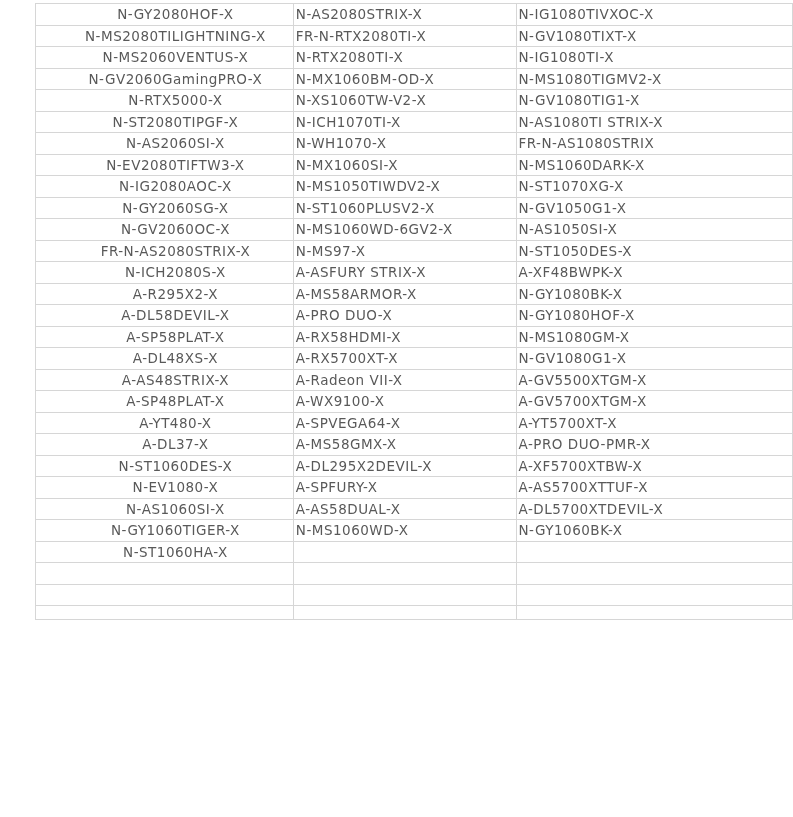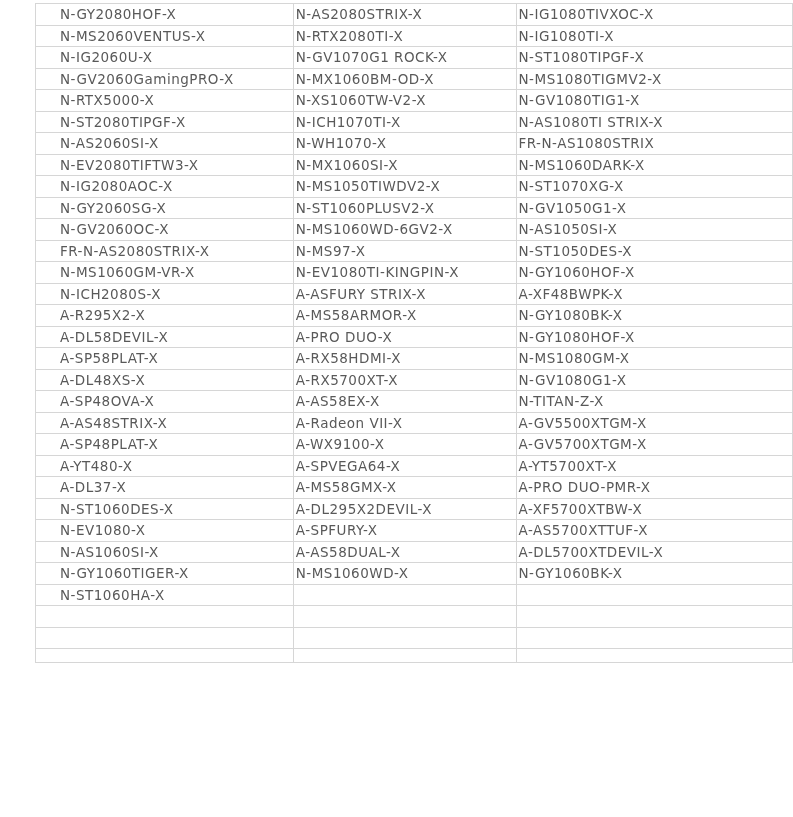--- a/index.html
+++ b/index.html
@@ -36,50 +36,51 @@
     color: var(--text, #595959);
     letter-spacing: 0.5px;
     padding: 0 2px;
     white-space: nowrap;
     overflow: hidden;
     vertical-align: middle;
     background: #ffffff;
   }
   table.grid td.c0 {
     padding-left: 24px;
+    text-align: center;
   }
 </style>
 </head>
 <body>
 
 <div class="page">
   <div class="sheet">
     <table class="grid">
       <colgroup>
         <col style="width:258px">
         <col style="width:223px">
         <col style="width:277px">
       </colgroup>
       <tbody>
           <tr>
             <td class="c0">N-GY2080HOF-X</td>
             <td class="c1">N-AS2080STRIX-X</td>
             <td class="c2">N-IG1080TIVXOC-X</td>
           </tr>
           <tr>
+            <td class="c0">N-MS2080TILIGHTNING-X</td>
+            <td class="c1">FR-N-RTX2080TI-X</td>
+            <td class="c2">N-GV1080TIXT-X</td>
+          </tr>
+          <tr>
             <td class="c0">N-MS2060VENTUS-X</td>
             <td class="c1">N-RTX2080TI-X</td>
             <td class="c2">N-IG1080TI-X</td>
           </tr>
           <tr>
-            <td class="c0">N-IG2060U-X</td>
-            <td class="c1">N-GV1070G1 ROCK-X</td>
-            <td class="c2">N-ST1080TIPGF-X</td>
-          </tr>
-          <tr>
             <td class="c0">N-GV2060GamingPRO-X</td>
             <td class="c1">N-MX1060BM-OD-X</td>
             <td class="c2">N-MS1080TIGMV2-X</td>
           </tr>
           <tr>
             <td class="c0">N-RTX5000-X</td>
             <td class="c1">N-XS1060TW-V2-X</td>
             <td class="c2">N-GV1080TIG1-X</td>
           </tr>
           <tr>
@@ -111,25 +112,20 @@
             <td class="c0">N-GV2060OC-X</td>
             <td class="c1">N-MS1060WD-6GV2-X</td>
             <td class="c2">N-AS1050SI-X</td>
           </tr>
           <tr>
             <td class="c0">FR-N-AS2080STRIX-X</td>
             <td class="c1">N-MS97-X</td>
             <td class="c2">N-ST1050DES-X</td>
           </tr>
           <tr>
-            <td class="c0">N-MS1060GM-VR-X</td>
-            <td class="c1">N-EV1080TI-KINGPIN-X</td>
-            <td class="c2">N-GY1060HOF-X</td>
-          </tr>
-          <tr>
             <td class="c0">N-ICH2080S-X</td>
             <td class="c1">A-ASFURY STRIX-X</td>
             <td class="c2">A-XF48BWPK-X</td>
           </tr>
           <tr>
             <td class="c0">A-R295X2-X</td>
             <td class="c1">A-MS58ARMOR-X</td>
             <td class="c2">N-GY1080BK-X</td>
           </tr>
           <tr>
@@ -139,25 +135,20 @@
           </tr>
           <tr>
             <td class="c0">A-SP58PLAT-X</td>
             <td class="c1">A-RX58HDMI-X</td>
             <td class="c2">N-MS1080GM-X</td>
           </tr>
           <tr>
             <td class="c0">A-DL48XS-X</td>
             <td class="c1">A-RX5700XT-X</td>
             <td class="c2">N-GV1080G1-X</td>
-          </tr>
-          <tr>
-            <td class="c0">A-SP48OVA-X</td>
-            <td class="c1">A-AS58EX-X</td>
-            <td class="c2">N-TITAN-Z-X</td>
           </tr>
           <tr>
             <td class="c0">A-AS48STRIX-X</td>
             <td class="c1">A-Radeon VII-X</td>
             <td class="c2">A-GV5500XTGM-X</td>
           </tr>
           <tr>
             <td class="c0">A-SP48PLAT-X</td>
             <td class="c1">A-WX9100-X</td>
             <td class="c2">A-GV5700XTGM-X</td>

